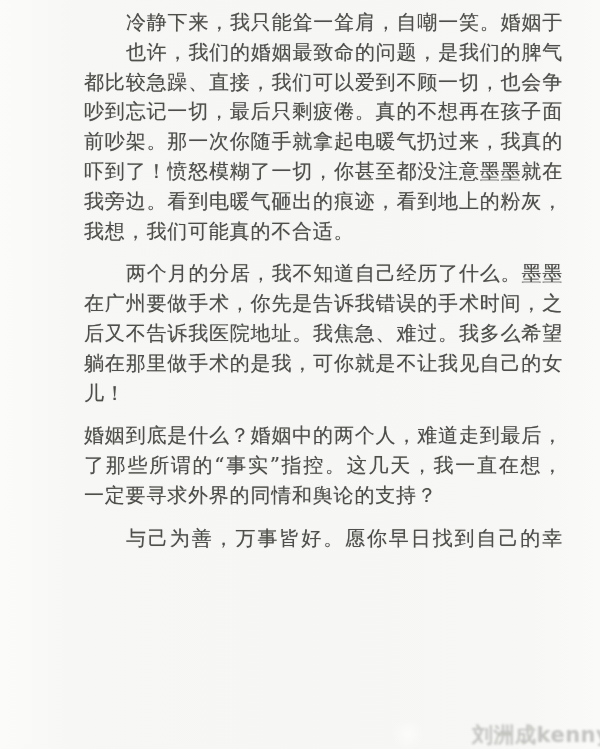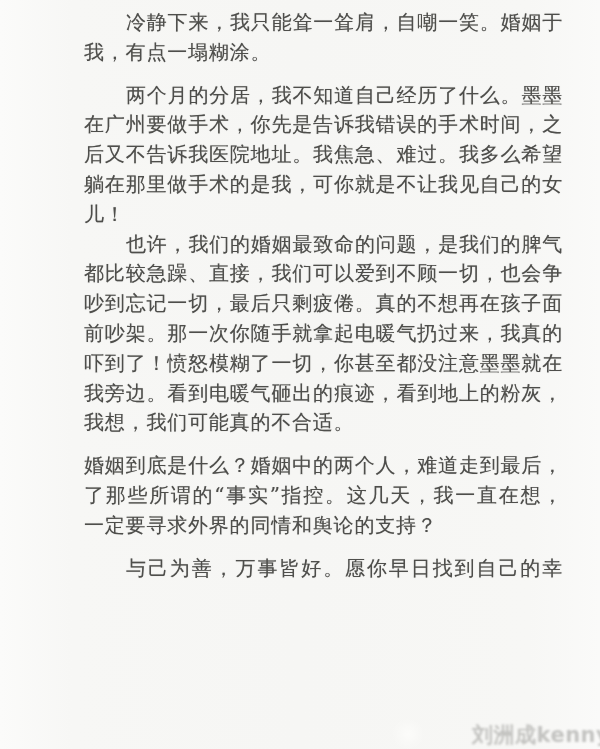--- a/index.html
+++ b/index.html
@@ -69,37 +69,36 @@
     white-space: nowrap;
     pointer-events: none;
   }
 </style>
 </head>
 <body>
 
 <div class="letter">
     <div class="para">
       <div class="line first">冷静下来，我只能耸一耸肩，自嘲一笑。婚姻于</div>
-      <div class="line last">我，有点一塌糊涂。</div>
-    </div>
-    <div class="para gap">
-      <div class="line first">两个月的分居，我不知道自己经历了什么。墨墨</div>
-      <div class="line mid">在广州要做手术，你先是告诉我错误的手术时间，之</div>
-      <div class="line mid">后又不告诉我医院地址。我焦急、难过。我多么希望</div>
-      <div class="line mid">躺在那里做手术的是我，可你就是不让我见自己的女</div>
-      <div class="line last">儿！</div>
     </div>
     <div class="para">
       <div class="line first">也许，我们的婚姻最致命的问题，是我们的脾气</div>
       <div class="line mid">都比较急躁、直接，我们可以爱到不顾一切，也会争</div>
       <div class="line mid">吵到忘记一切，最后只剩疲倦。真的不想再在孩子面</div>
       <div class="line mid">前吵架。那一次你随手就拿起电暖气扔过来，我真的</div>
       <div class="line mid">吓到了！愤怒模糊了一切，你甚至都没注意墨墨就在</div>
       <div class="line mid">我旁边。看到电暖气砸出的痕迹，看到地上的粉灰，</div>
       <div class="line last">我想，我们可能真的不合适。</div>
+    </div>
+    <div class="para gap">
+      <div class="line first">两个月的分居，我不知道自己经历了什么。墨墨</div>
+      <div class="line mid">在广州要做手术，你先是告诉我错误的手术时间，之</div>
+      <div class="line mid">后又不告诉我医院地址。我焦急、难过。我多么希望</div>
+      <div class="line mid">躺在那里做手术的是我，可你就是不让我见自己的女</div>
+      <div class="line last">儿！</div>
     </div>
     <div class="para gap">
       <div class="line mid">婚姻到底是什么？婚姻中的两个人，难道走到最后，</div>
       <div class="line mid">了那些所谓的“事实”指控。这几天，我一直在想，</div>
       <div class="line last">一定要寻求外界的同情和舆论的支持？</div>
     </div>
     <div class="para gap">
       <div class="line first last">与己为善，万事皆好。愿你早日找到自己的幸福！</div>
     </div>
   </div>

